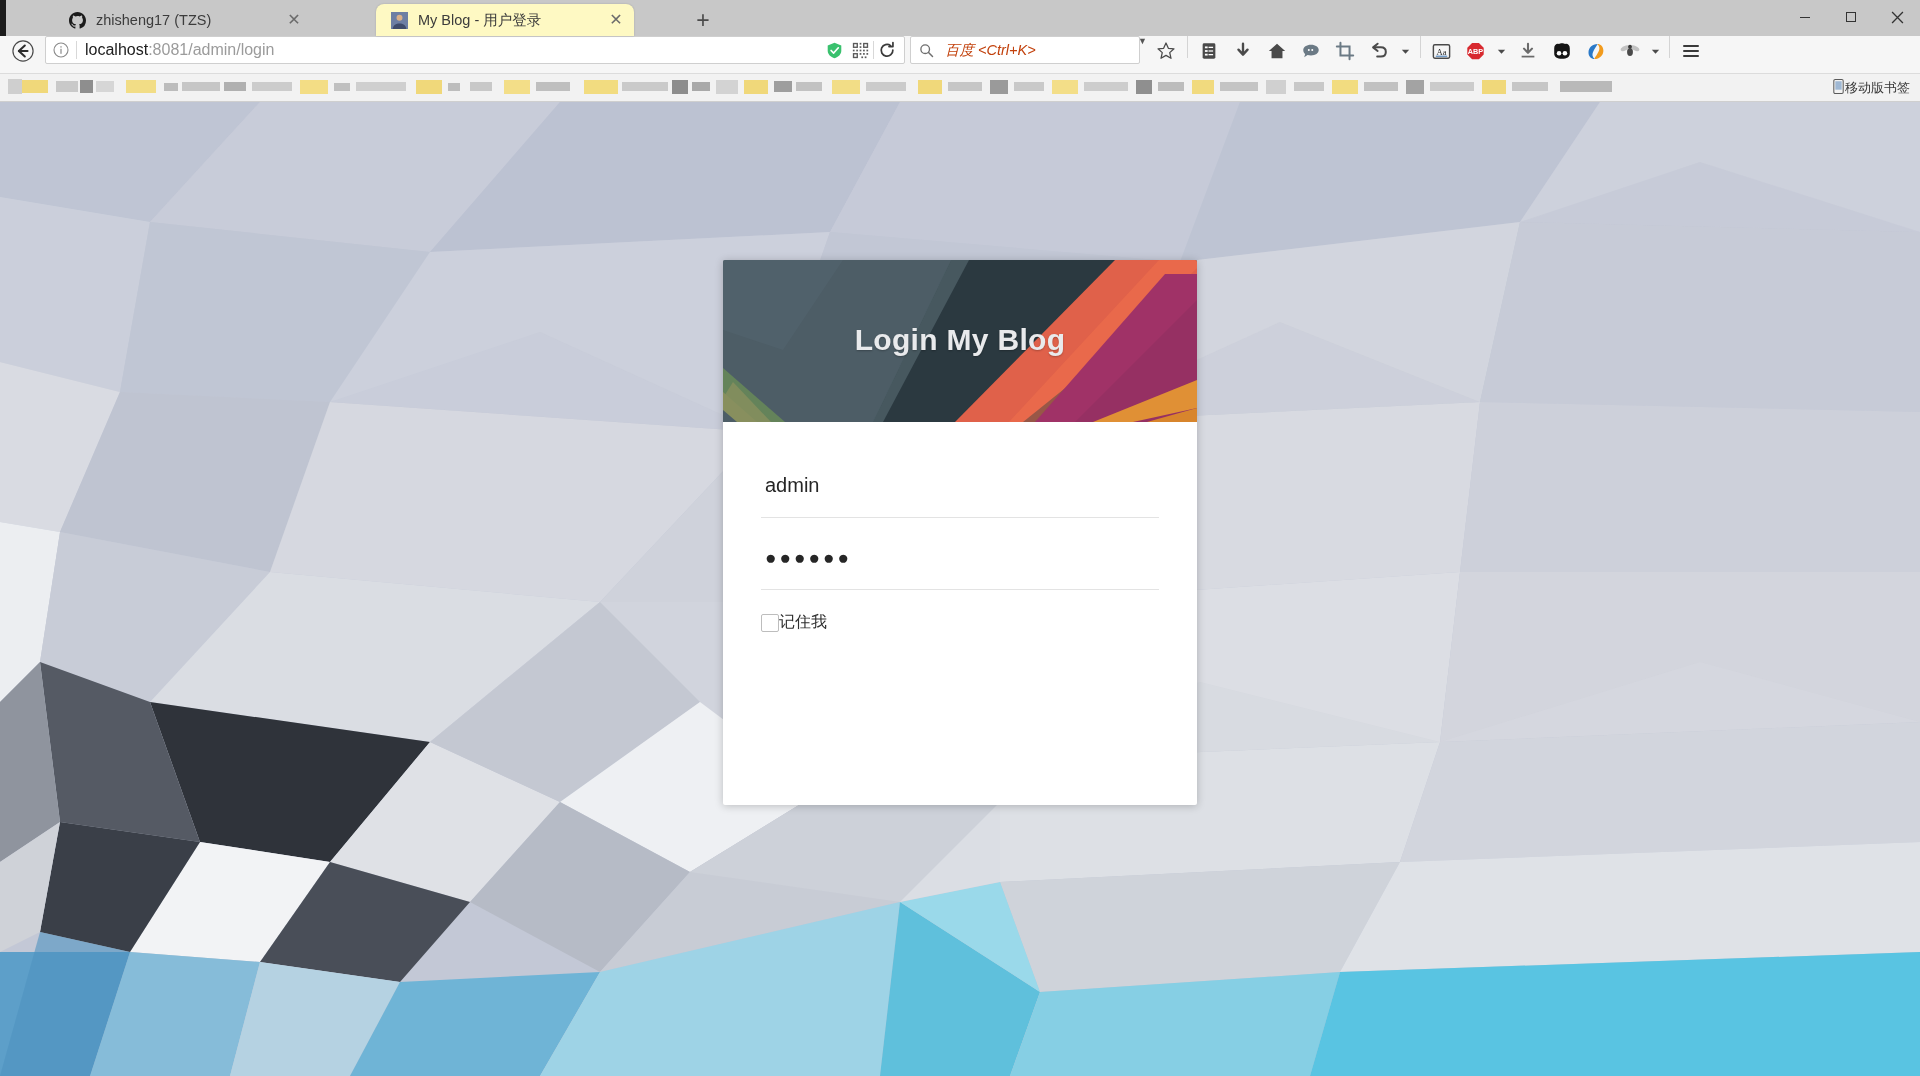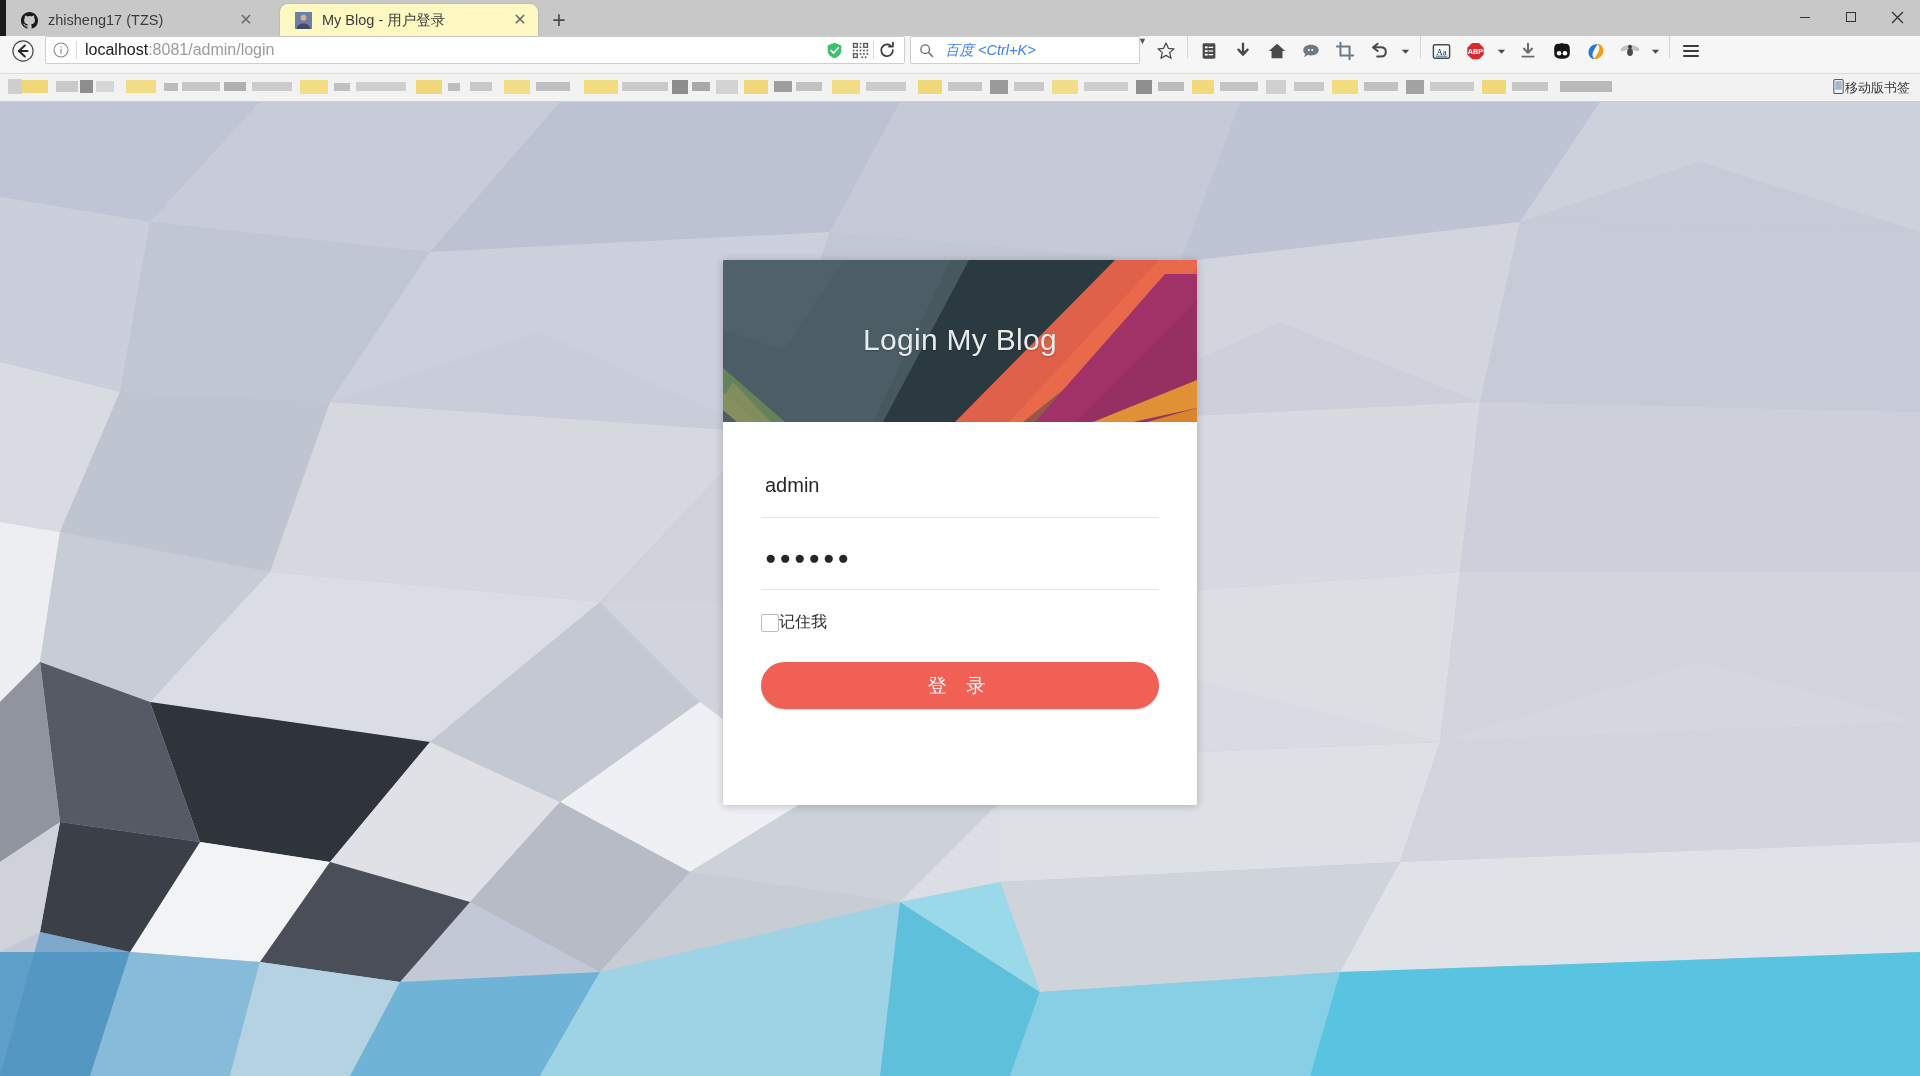--- a/index.html
+++ b/index.html
@@ -11,20 +11,21 @@
   }
 
   
   .browser { width: 1920px; height: 1076px; position: relative; }
 
   
   .tabstrip {
     height: 36px; background: #c8c8c8;
     display: flex; align-items: flex-end;
     position: relative;
+    gap: 48px;
   }
   .tab {
     height: 32px; width: 258px;
     display: flex; align-items: center;
     padding: 0 8px 0 14px;
     border-radius: 8px 8px 0 0;
     position: relative;
     font-size: 14px; color: #3c3c3c;
   }
   .tab.inactive { background: #c8c8c8; }
@@ -93,21 +94,21 @@
   .omni-icon {
     width: 26px; height: 26px; display: flex;
     align-items: center; justify-content: center; cursor: pointer;
   }
   .searchbox {
     width: 230px; height: 28px; background: #fff;
     border: 1px solid #cfcfcf; border-radius: 2px;
     display: flex; align-items: center; margin-right: 4px;
   }
   .searchbox .sbox-text {
-    font-size: 14.5px; color: #3b82f6; font-style: italic;
+    font-size: 14.5px; color: #c2410c; font-style: italic;
     padding-left: 4px; white-space: nowrap;
   }
   .caret { font-size: 9px; color: #555; margin-left: -6px; margin-right: 2px; }
   .vsep { width: 1px; height: 22px; background: #d4d4d4; margin: 0 4px; }
 
   
   .bookmarks {
     height: 28px; background: #f2f2f2; position: relative;
     display: flex; align-items: center;
     border-bottom: 1px solid #cfcfcf; overflow: hidden;
@@ -139,21 +140,21 @@
     overflow: hidden;
     border-radius: 2px;
   }
   .card-header {
     position: relative; height: 162px; width: 474px; overflow: hidden;
   }
   .card-header svg { position: absolute; inset: 0; display: block; }
   .card-title {
     position: absolute; width: 100%; text-align: center;
     top: 63px; font-size: 30px; color: #e9eaec;
-    font-family: "Liberation Sans", sans-serif; font-weight: 400;
+    font-family: "Liberation Sans", sans-serif; font-weight: 700;
     letter-spacing: .3px;
     text-shadow: 0 1px 2px rgba(0,0,0,.25);
   }
   .card-body { padding: 42px 38px 0 38px; }
   .field {
     border: 0; border-bottom: 1px solid #e3e3e3;
     width: 100%; height: 54px; outline: none;
     font-size: 20px; color: #262626; background: transparent;
     padding: 0 4px 10px 4px;
     font-family: "Liberation Sans", sans-serif;
@@ -586,18 +587,17 @@
       <div class="card-body">
         <input class="field" type="text" value="admin" style="">
         <div class="field-gap"></div>
         <input class="field pw" type="text" value="●●●●●●" style="">
 
         <div class="remember">
           <span class="cbox"></span>
           <span class="remember-label">记住我</span>
         </div>
 
-        <button class="login-btn">登 录</button>
       </div>
     </div>
 
   </div>
 </div>
 
 </body></html>

